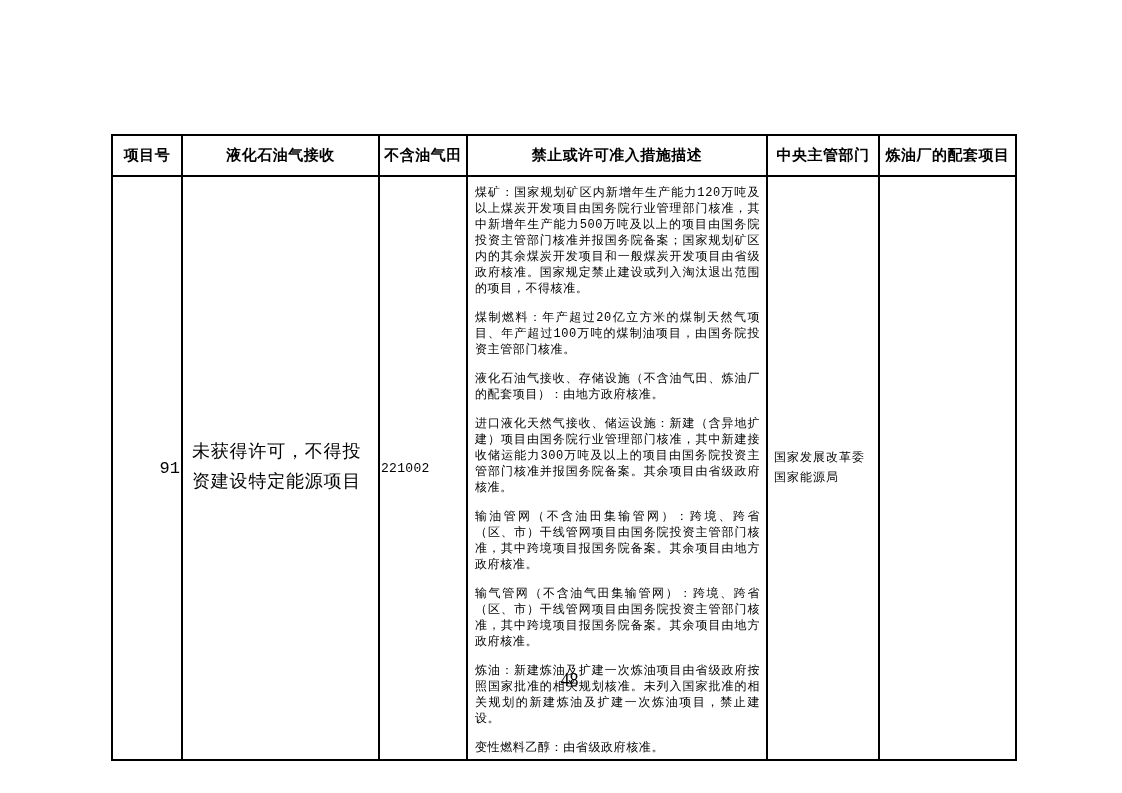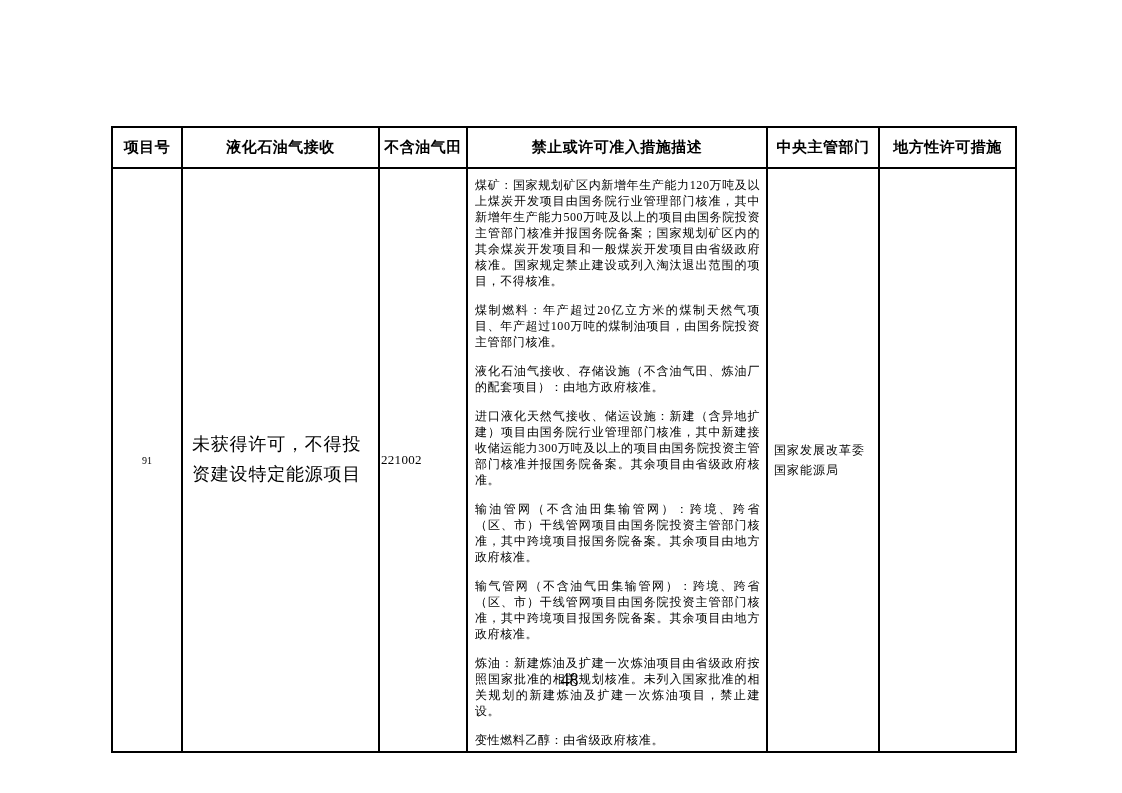--- a/index.html
+++ b/index.html
@@ -7,40 +7,41 @@
     width: 1122px;
     height: 793px;
     position: relative;
     background: #ffffff;
     color: #000000;
     font-family: "Liberation Serif", "DejaVu Serif", serif;
   }
   table.doc-table {
     position: absolute;
     left: 111px;
-    top: 126px;
+    top: 134px;
     width: 904px;
     border-collapse: collapse;
     table-layout: fixed;
+    font-family: Liberation Mono, monospace;
   }
   .doc-table th, .doc-table td {
     border: 2px solid #000000;
   }
   .doc-table thead th {
     font-size: 15px;
     font-weight: bold;
     text-align: center;
     padding: 10px 2px;
     letter-spacing: 0.5px;
   }
   .doc-table tbody tr { height: 498px; }
   td.c-num {
-    text-align: center;
+    text-align: right;
     vertical-align: middle;
-    font-size: 10px;
+    font-size: 17px;
   }
   td.c-item {
     vertical-align: middle;
     font-size: 18px;
     padding: 0 10px 0 9px;
     letter-spacing: 0.8px;
     line-height: 1.65;
   }
   td.c-code {
     vertical-align: middle;
@@ -87,21 +88,21 @@
     <col style="width:112px">
     <col style="width:137px">
   </colgroup>
   <thead>
     <tr>
       <th>项目号</th>
       <th>液化石油气接收</th>
       <th>不含油气田</th>
       <th>禁止或许可准入措施描述</th>
       <th>中央主管部门</th>
-      <th>地方性许可措施</th>
+      <th>炼油厂的配套项目</th>
     </tr>
   </thead>
   <tbody>
     <tr>
       <td class="c-num">91</td>
       <td class="c-item">未获得许可，不得投资建设特定能源项目</td>
       <td class="c-code">221002</td>
       <td class="c-measures">
         <p>煤矿：国家规划矿区内新增年生产能力120万吨及以上煤炭开发项目由国务院行业管理部门核准，其中新增年生产能力500万吨及以上的项目由国务院投资主管部门核准并报国务院备案；国家规划矿区内的其余煤炭开发项目和一般煤炭开发项目由省级政府核准。国家规定禁止建设或列入淘汰退出范围的项目，不得核准。</p>
         <p>煤制燃料：年产超过20亿立方米的煤制天然气项目、年产超过100万吨的煤制油项目，由国务院投资主管部门核准。</p>

